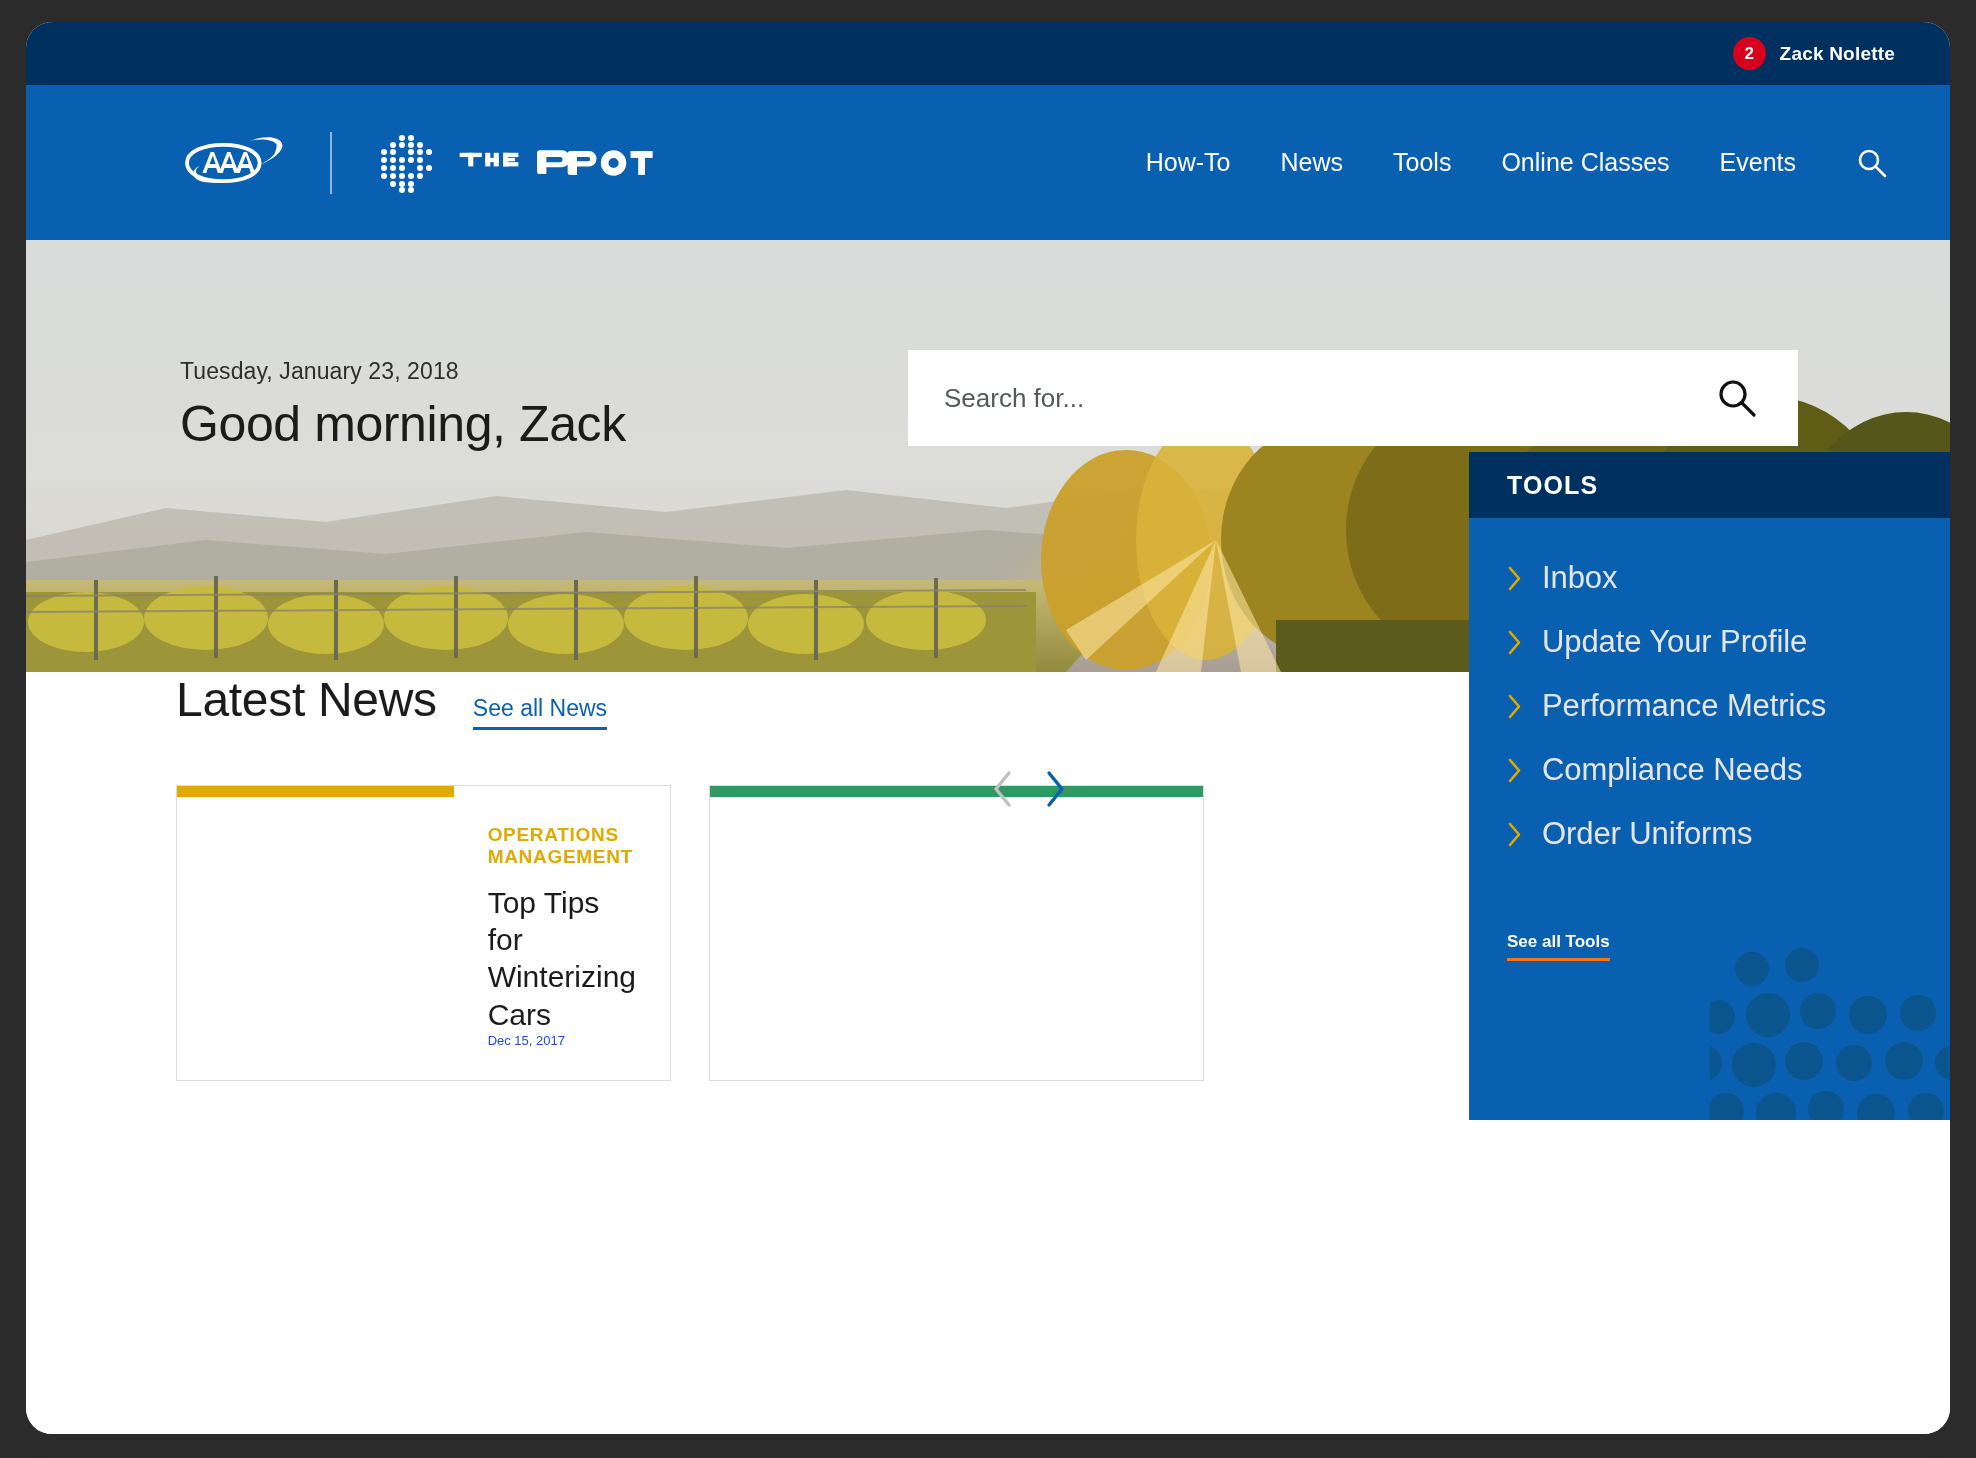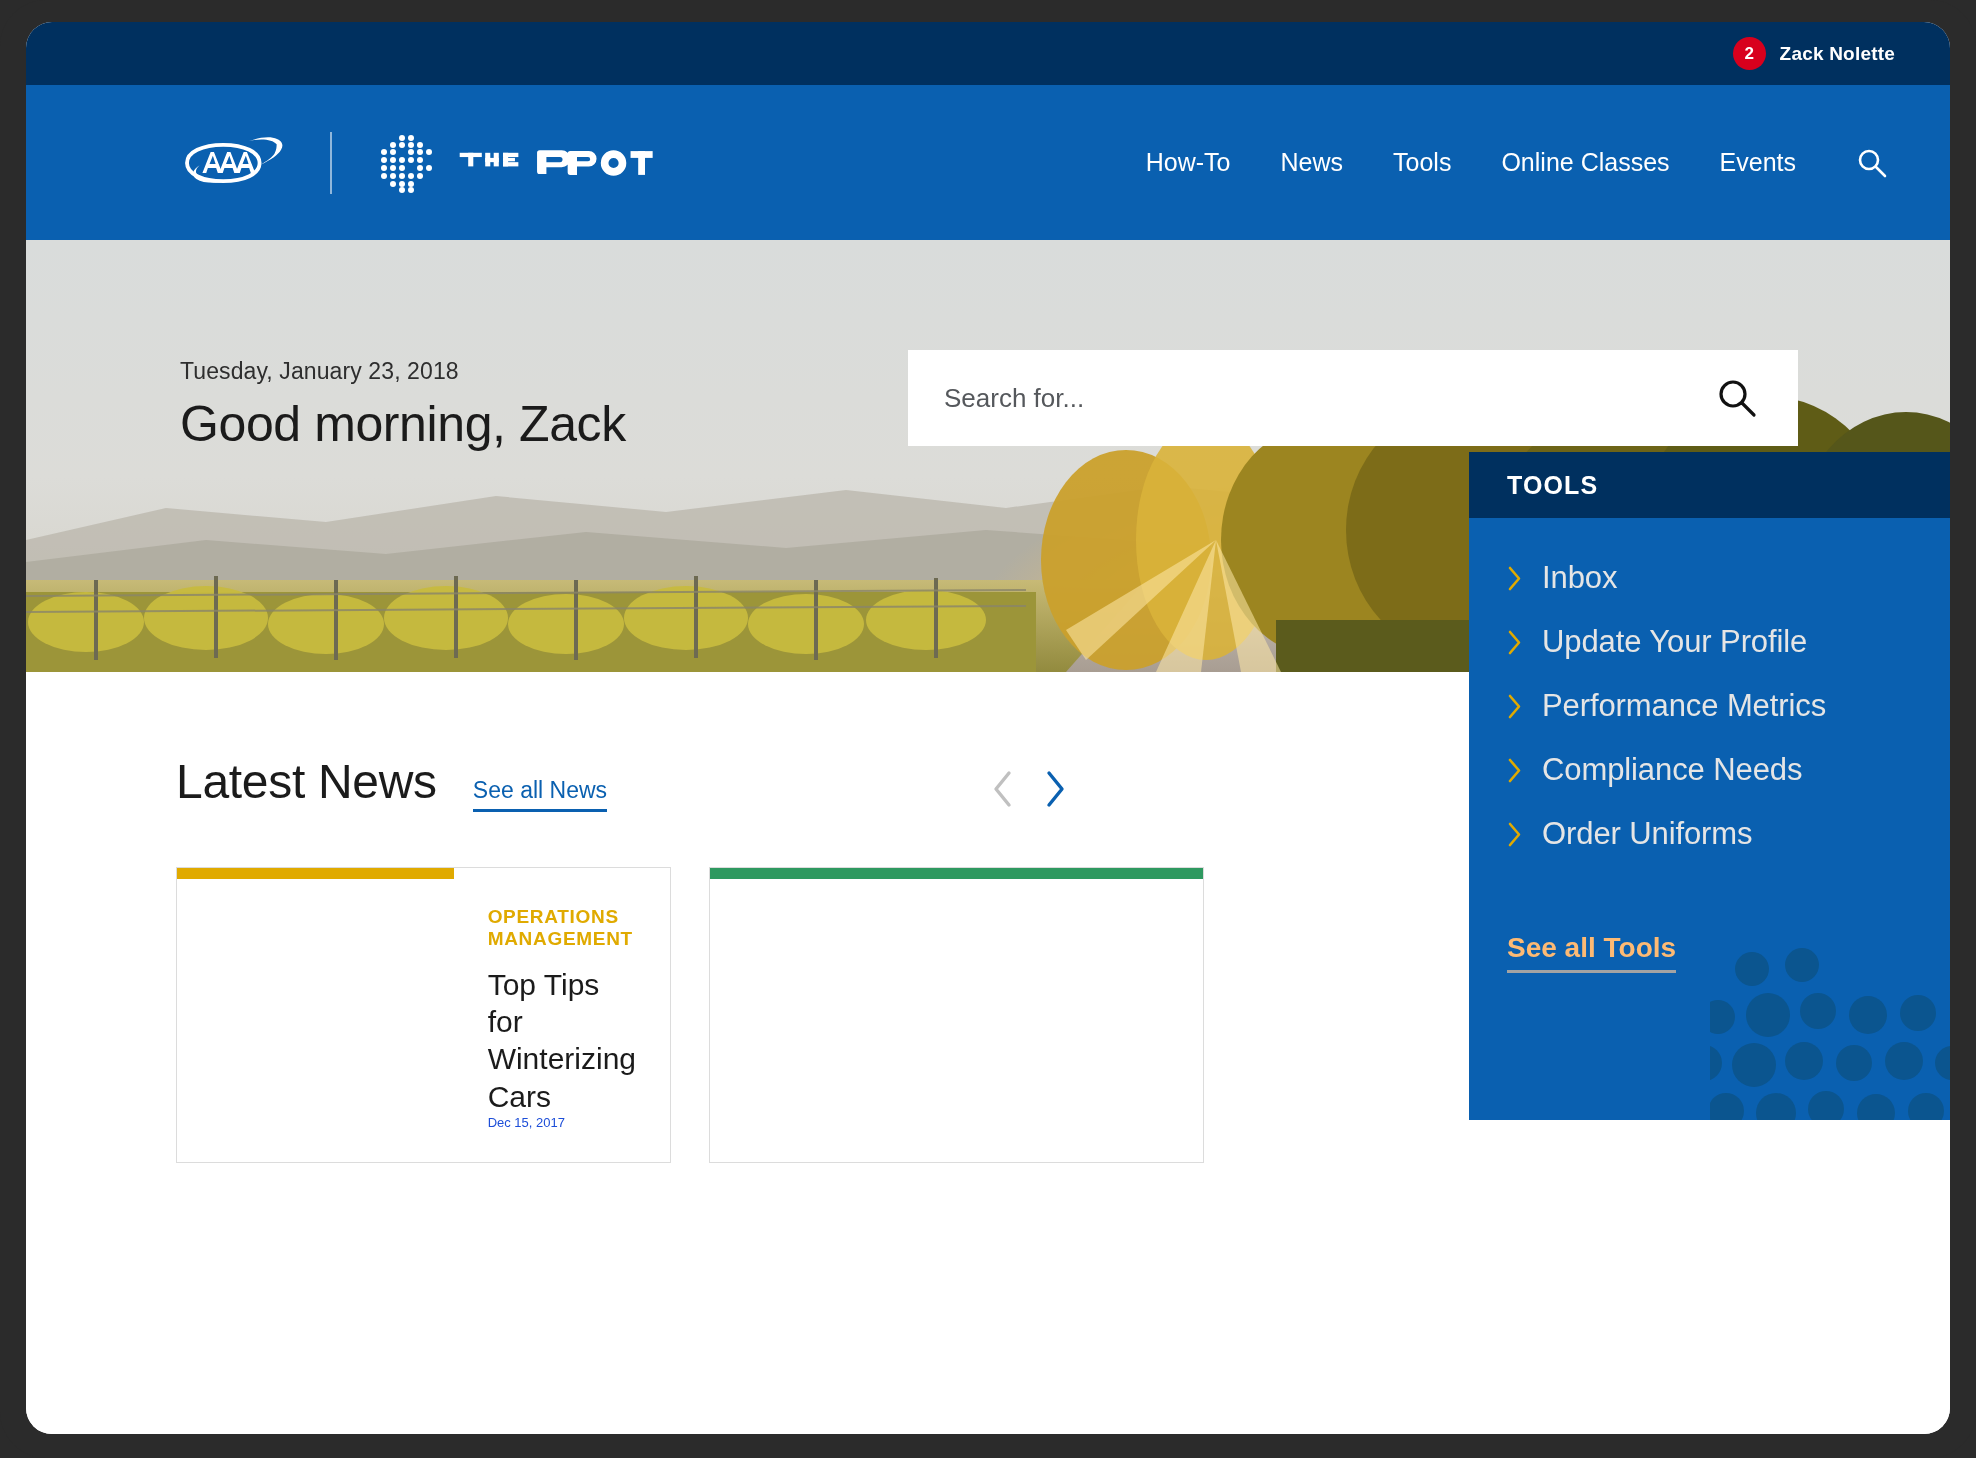--- a/index.html
+++ b/index.html
@@ -167,21 +167,20 @@
   .content {
     position: relative;
     background: #ffffff;
     height: 785px;
     padding: 0 150px;
   }
 
   .section-head {
     display: flex;
     align-items: baseline;
-    padding-top: 82px;
     position: relative;
   }
   .section-title {
     font-size: 48px;
     font-weight: 400;
     color: #1b1b1b;
     letter-spacing: -.3px;
   }
   .see-all-news {
     margin-left: 36px;
@@ -301,25 +300,25 @@
   .tool-chevron { width: 15px; height: 25px; flex: none; display: block; }
   .tool-label {
     color: #e5e5e5;
     font-size: 31px;
     font-weight: 400;
     letter-spacing: -.1px;
   }
   .see-all-tools {
     display: inline-block;
     margin-top: 52px;
-    color: #fdba74;
-    font-size: 28px;
+    color: #ffffff;
+    font-size: 17px;
     font-weight: bold;
     text-decoration: none;
-    border-bottom: 3px solid #a3a3a3;
+    border-bottom: 3px solid #f97316;
     padding-bottom: 6px;
     cursor: pointer;
     position: relative;
     z-index: 2;
   }
 </style>
 </head>
 <body>
 
 <div class="device-frame">

